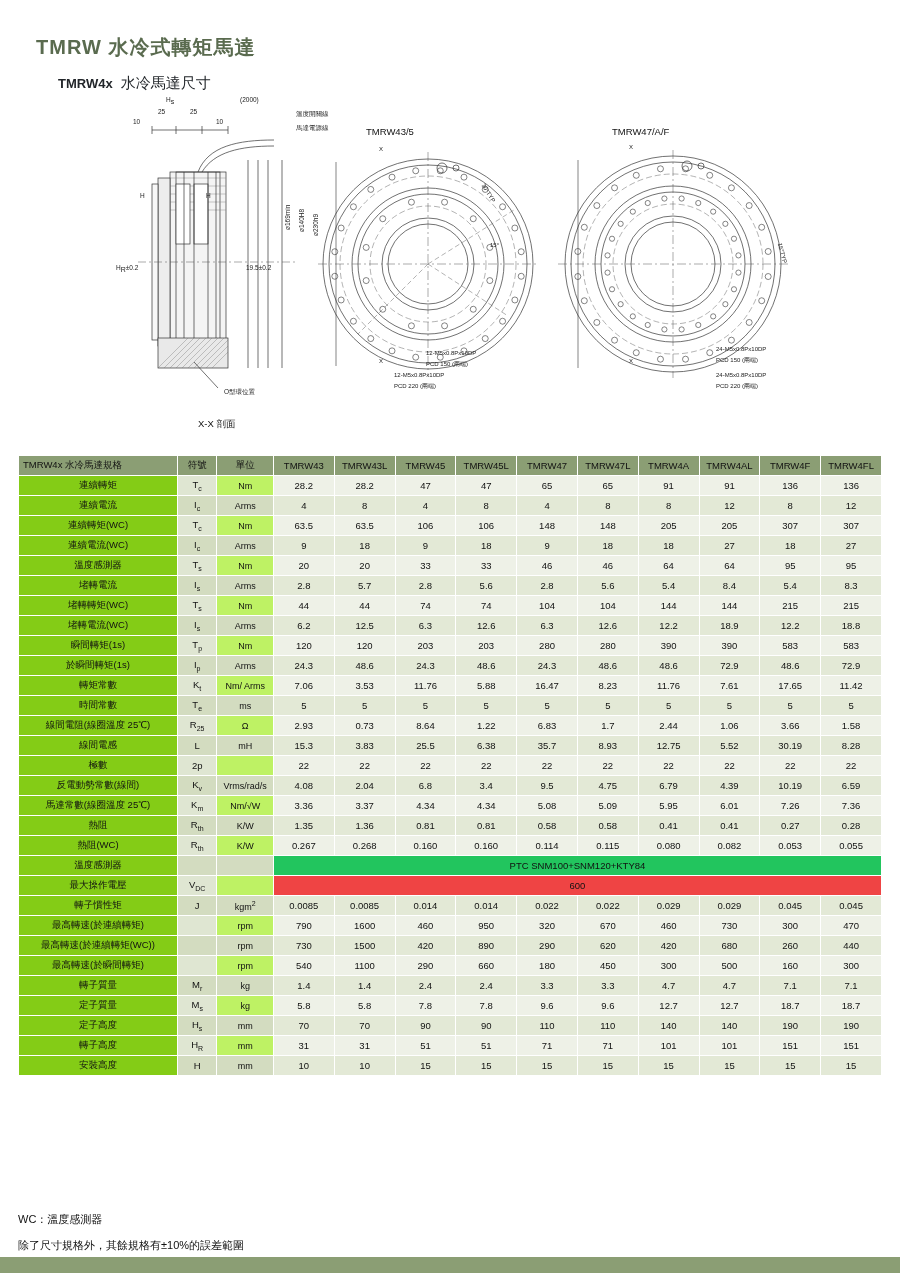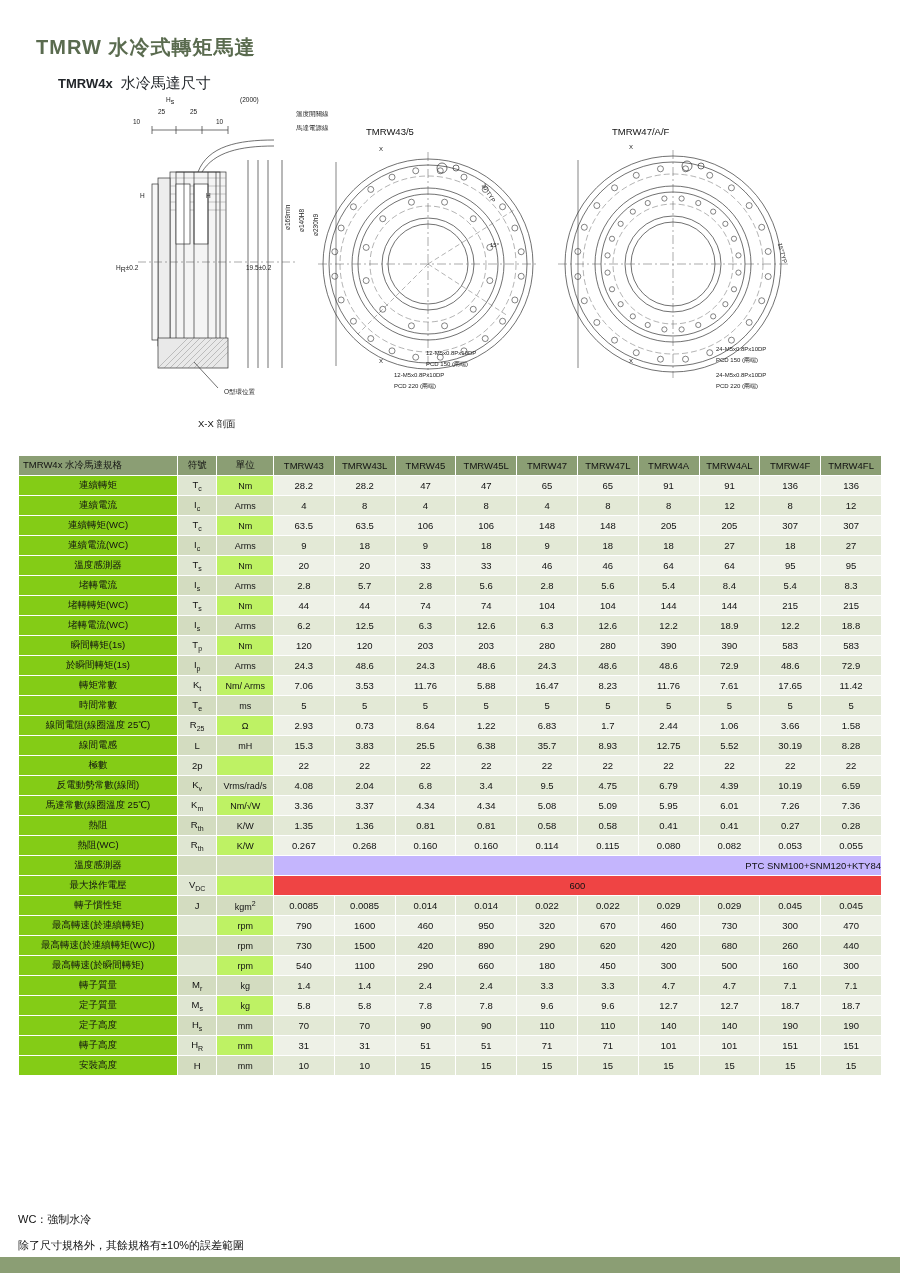--- a/index.html
+++ b/index.html
@@ -58,21 +58,21 @@
   td.rowlbl{
     background:#84cc16;color:#fff;text-align:left;padding-left:4px;
     font-size:9.5px;width:148px;
   }
   td.sym{background:#dfe6d2;width:36px;font-size:9.5px;}
   td.unit{background:#bef264;width:52px;font-size:9px;}
   td.val{background:#eef1e7;width:56px;}
   tr.alt td.val{background:#e3e9d6;}
   tr.alt td.sym,tr.alt td.unit{background:#d3dcc0;}
   td.span{background:#ef4444;}
-  tr.alt td.span{background:#c4b5fd;text-align:right;}
+  tr.alt td.span{background:#22c55e;}
   .sub{font-size:7px;vertical-align:sub;}
   .sup{font-size:7px;vertical-align:super;}
 
   
   .note{
     position:absolute;left:18px;font-size:11px;color:#111;
   }
   .note1{top:1212px;}
   .note2{top:1238px;}
 
@@ -770,17 +770,17 @@
           <td class="val">15</td>
           <td class="val">15</td>
           <td class="val">15</td>
           <td class="val">15</td>
           <td class="val">15</td>
           <td class="val">15</td>
         </tr>
       </tbody>
   </table>
 
-  <div class="note note1">WC：強制水冷</div>
+  <div class="note note1">WC：溫度感測器</div>
   <div class="note note2">除了尺寸規格外，其餘規格有±10%的誤差範圍</div>
 
   <div class="bottombar"></div>
 </div>
 
 </body></html>

